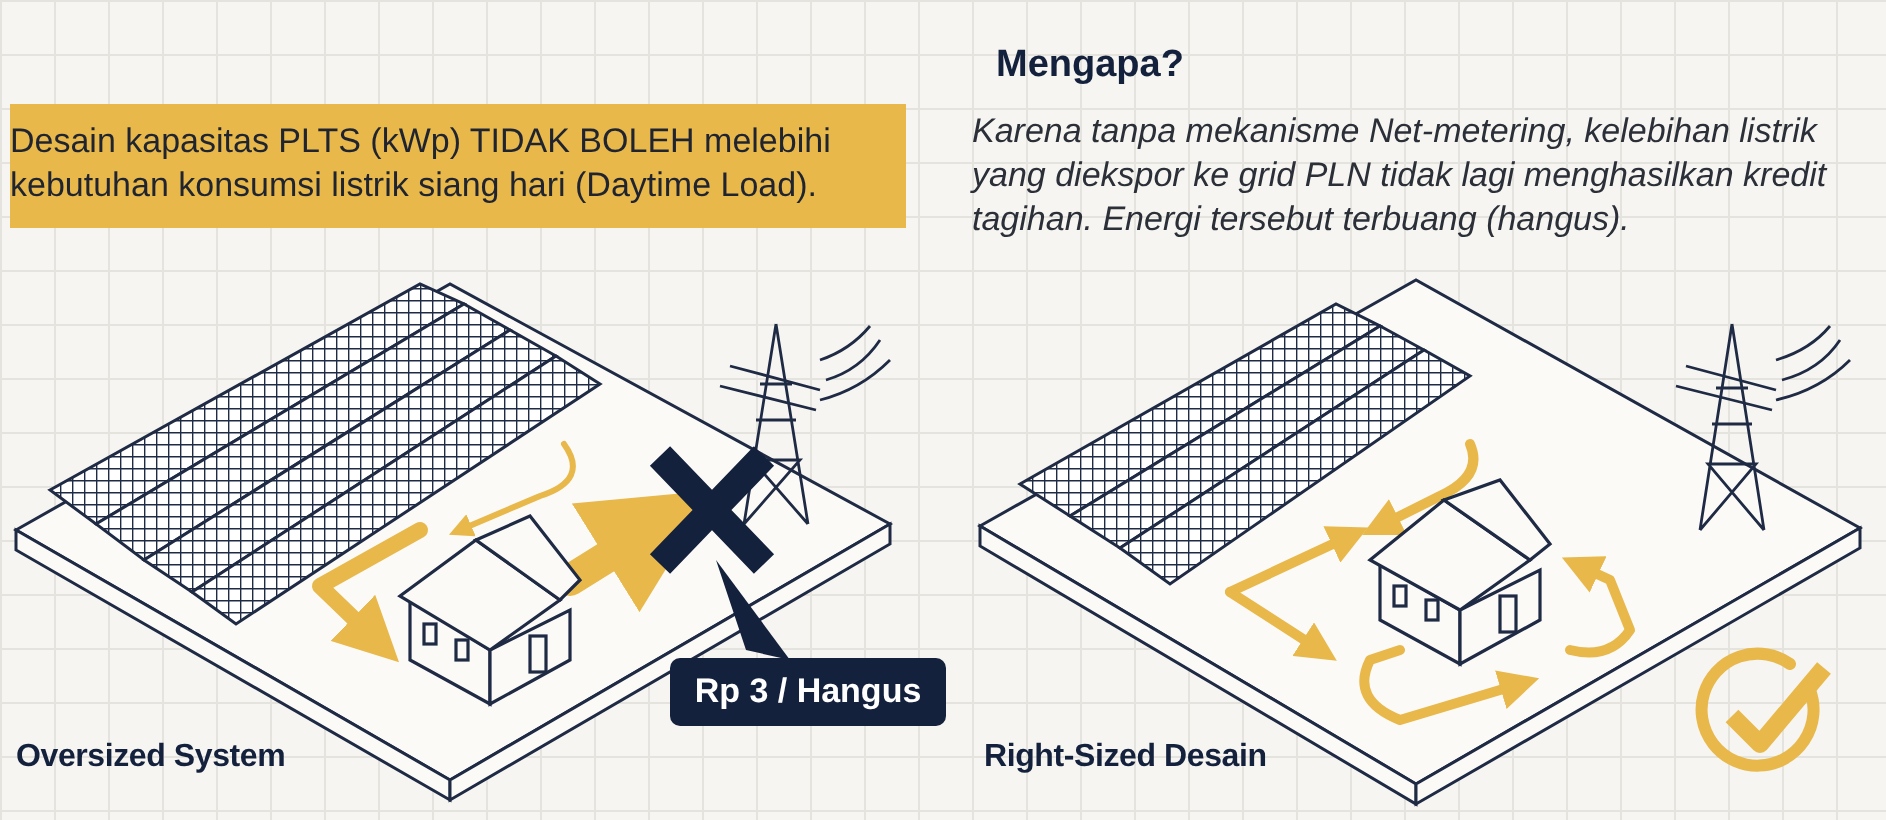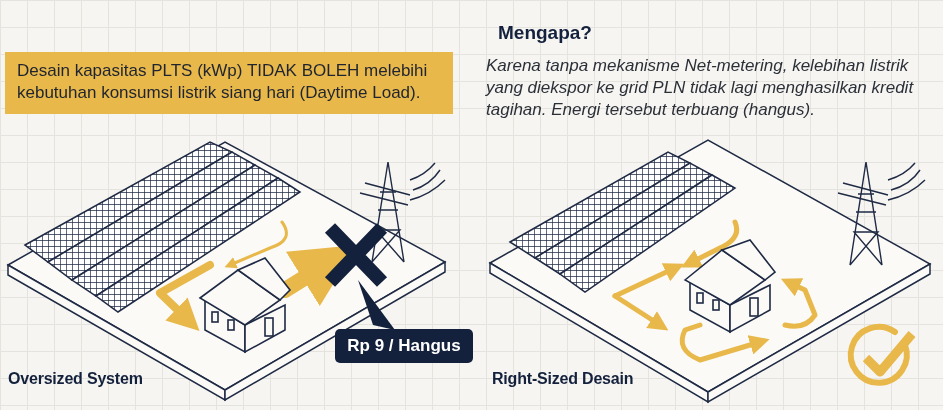--- a/index.html
+++ b/index.html
@@ -7,21 +7,21 @@
     width:943px; height:410px; overflow:hidden; position:relative;
     background-color:#f6f5f1;
     background-image:
       linear-gradient(to right, #e4e3de 1px, transparent 1px),
       linear-gradient(to bottom, #e4e3de 1px, transparent 1px);
     background-size:27px 27px;
     font-family:"Liberation Sans", sans-serif;
   }
   .callout {
     position:absolute; left:5px; top:52px; width:448px; height:62px;
-    background:#e8b84a; box-sizing:border-box; padding:8px 12px;
+    background:#e8b84a; box-sizing:border-box; padding:8px 0;
     color:#1f2430; font-size:17px; line-height:22px;
   }
   .why-title {
     position:absolute; left:486px; top:22px; font-size:19px; font-weight:bold; color:#14213d;margin-left:12px;
   }
   .why-body {
     position:absolute; left:486px; top:55px; width:455px; font-size:17px; line-height:22px; color:#2b2f38;font-style:italic;
   }
   .label {
     position:absolute; font-size:16px; font-weight:bold; color:#14213d; letter-spacing:-0.2px;
@@ -122,15 +122,15 @@
       <path d="M905,345 A28,28 0 1 1 895,332" fill="none" stroke="#e8b84a" stroke-width="6" stroke-linecap="round"></path>
       <path d="M866,358 L880,372 L912,334" fill="none" stroke="#e8b84a" stroke-width="9" stroke-linejoin="round"></path>
     </g>
   </g>
 </svg>
 
 <div class="callout">Desain kapasitas PLTS (kWp) TIDAK BOLEH melebihi kebutuhan konsumsi listrik siang hari (Daytime Load).</div>
 <div class="why-title">Mengapa?</div>
 <div class="why-body">Karena tanpa mekanisme Net-metering, kelebihan listrik yang diekspor ke grid PLN tidak lagi menghasilkan kredit tagihan. Energi tersebut terbuang (hangus).</div>
 
-<div class="badge">Rp 9 / Hangus</div>
+<div class="badge">Rp 3 / Hangus</div>
 <div class="label lbl-left">Oversized System</div>
 <div class="label lbl-right">Right-Sized Desain</div>
 
 </body></html>

